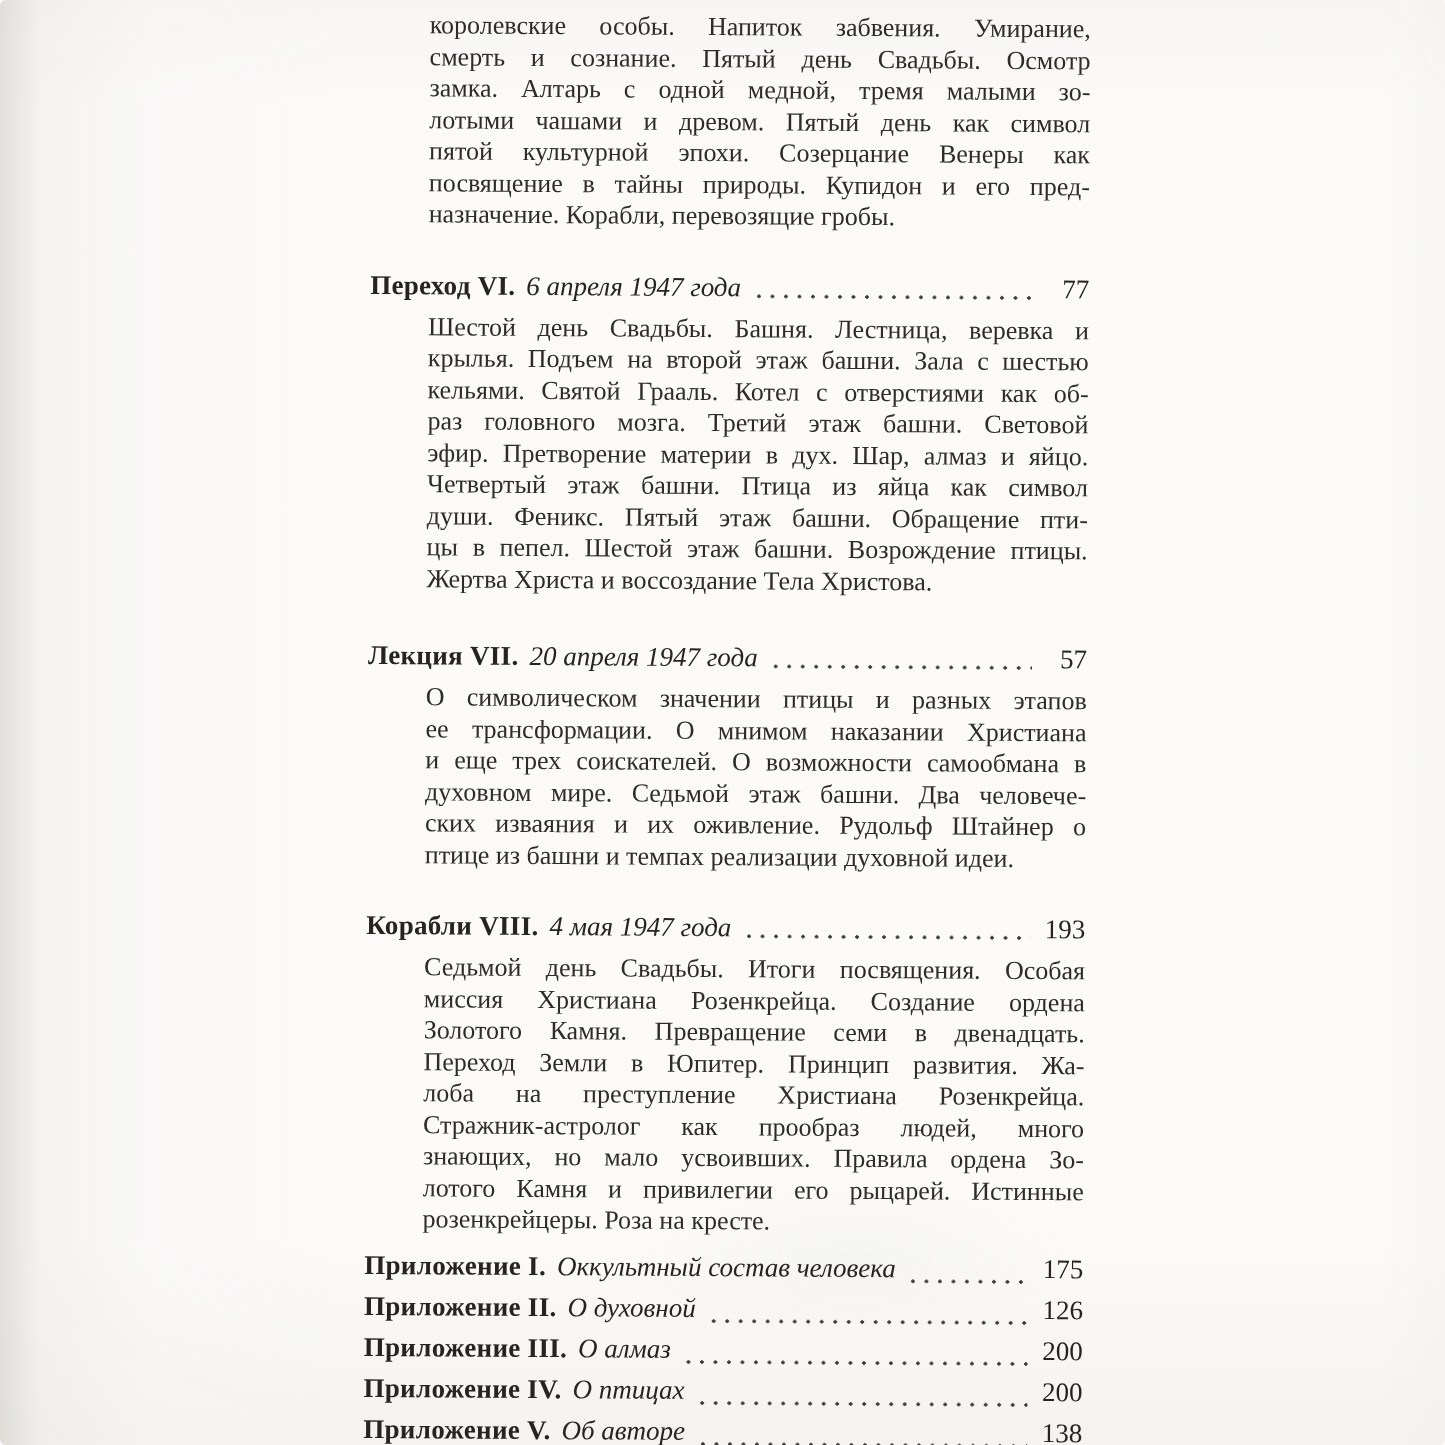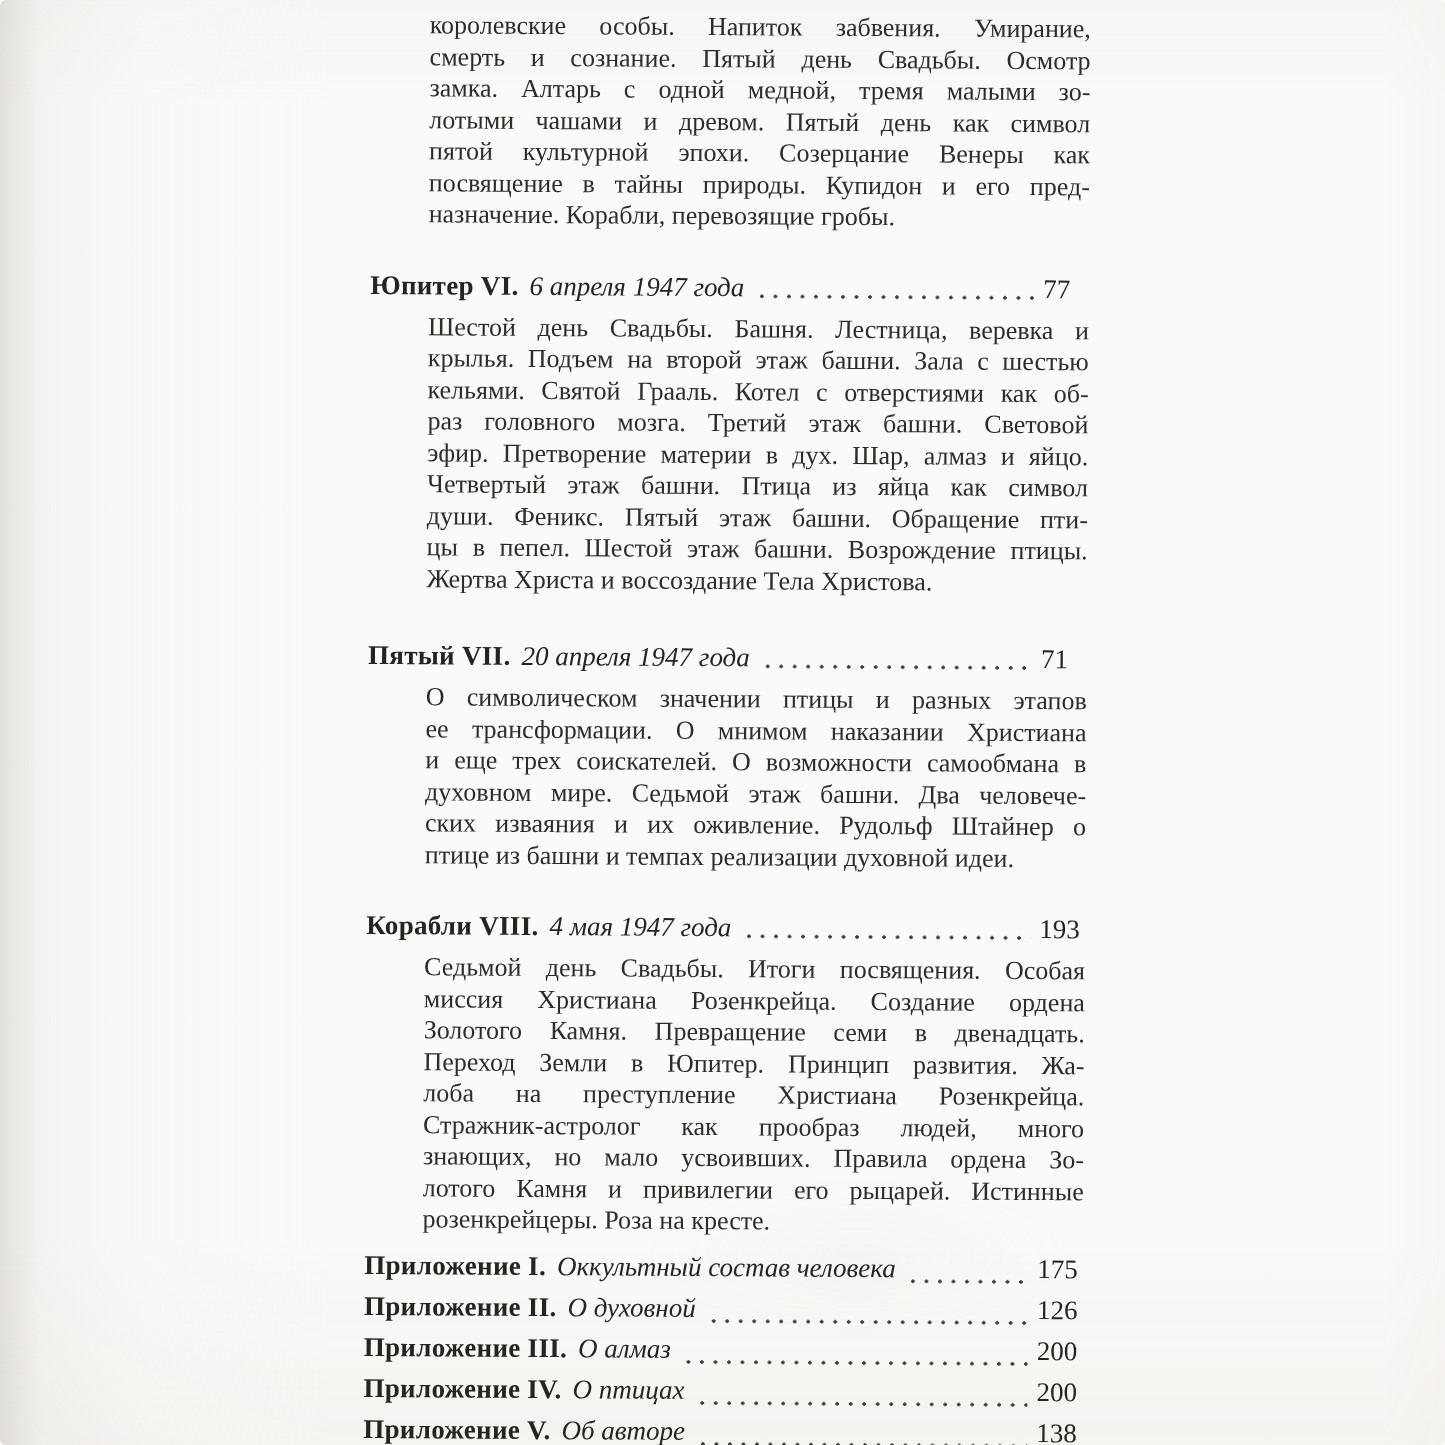--- a/index.html
+++ b/index.html
@@ -46,21 +46,21 @@
   .lec-date  { font-style: italic; margin-left: 11px; white-space: nowrap; }
   .leader {
     flex: 1 1 auto; height: 6px; align-self: flex-end;
     margin: 0 9px 6px 11px;
     background-image: radial-gradient(circle, #3c3a36 1.5px, rgba(0,0,0,0) 1.9px);
     background-size: 13.5px 6px;
     background-position: 0 1px;
     background-repeat: repeat-x;
     min-width: 30px;
   }
-  .pagenum { min-width: 46px; text-align: left; white-space: nowrap; }
+  .pagenum { min-width: 46px; text-align: right; white-space: nowrap; }
   .appendix { margin-top: 10px; }
   .app-row {
     display: flex; align-items: baseline;
     height: 41px; line-height: 41px; font-size: 27px; color: #262421;
   }
 </style>
 </head>
 <body>
 
 <div class="photo">
@@ -73,44 +73,44 @@
       <div class="jline">смерть и сознание. Пятый день Свадьбы. Осмотр</div>
       <div class="jline">замка. Алтарь с одной медной, тремя малыми зо-</div>
       <div class="jline">лотыми чашами и древом. Пятый день как символ</div>
       <div class="jline">пятой культурной эпохи. Созерцание Венеры как</div>
       <div class="jline">посвящение в тайны природы. Купидон и его пред-</div>
       <div class="jline end">назначение. Корабли, перевозящие гробы.</div>
     </div>
 
     <section class="entry">
       <div class="entry-head">
-        <span class="lec-label">Юпитер VI.</span>
+        <span class="lec-label">Переход VI.</span>
         <span class="lec-date">6 апреля 1947 года</span>
         <span class="leader"></span>
         <span class="pagenum">77</span>
       </div>
       <div class="summary">
         <div class="jline">Шестой день Свадьбы. Башня. Лестница, веревка и</div>
         <div class="jline">крылья. Подъем на второй этаж башни. Зала с шестью</div>
         <div class="jline">кельями. Святой Грааль. Котел с отверстиями как об-</div>
         <div class="jline">раз головного мозга. Третий этаж башни. Световой</div>
         <div class="jline">эфир. Претворение материи в дух. Шар, алмаз и яйцо.</div>
         <div class="jline">Четвертый этаж башни. Птица из яйца как символ</div>
         <div class="jline">души. Феникс. Пятый этаж башни. Обращение пти-</div>
         <div class="jline">цы в пепел. Шестой этаж башни. Возрождение птицы.</div>
         <div class="jline end">Жертва Христа и воссоздание Тела Христова.</div>
       </div>
     </section>
 
     <section class="entry gap-lg">
       <div class="entry-head">
-        <span class="lec-label">Пятый VII.</span>
+        <span class="lec-label">Лекция VII.</span>
         <span class="lec-date">20 апреля 1947 года</span>
         <span class="leader"></span>
-        <span class="pagenum">71</span>
+        <span class="pagenum">57</span>
       </div>
       <div class="summary">
         <div class="jline">О символическом значении птицы и разных этапов</div>
         <div class="jline">ее трансформации. О мнимом наказании Христиана</div>
         <div class="jline">и еще трех соискателей. О возможности самообмана в</div>
         <div class="jline">духовном мире. Седьмой этаж башни. Два человече-</div>
         <div class="jline">ских изваяния и их оживление. Рудольф Штайнер о</div>
         <div class="jline end">птице из башни и темпах реализации духовной идеи.</div>
       </div>
     </section>

